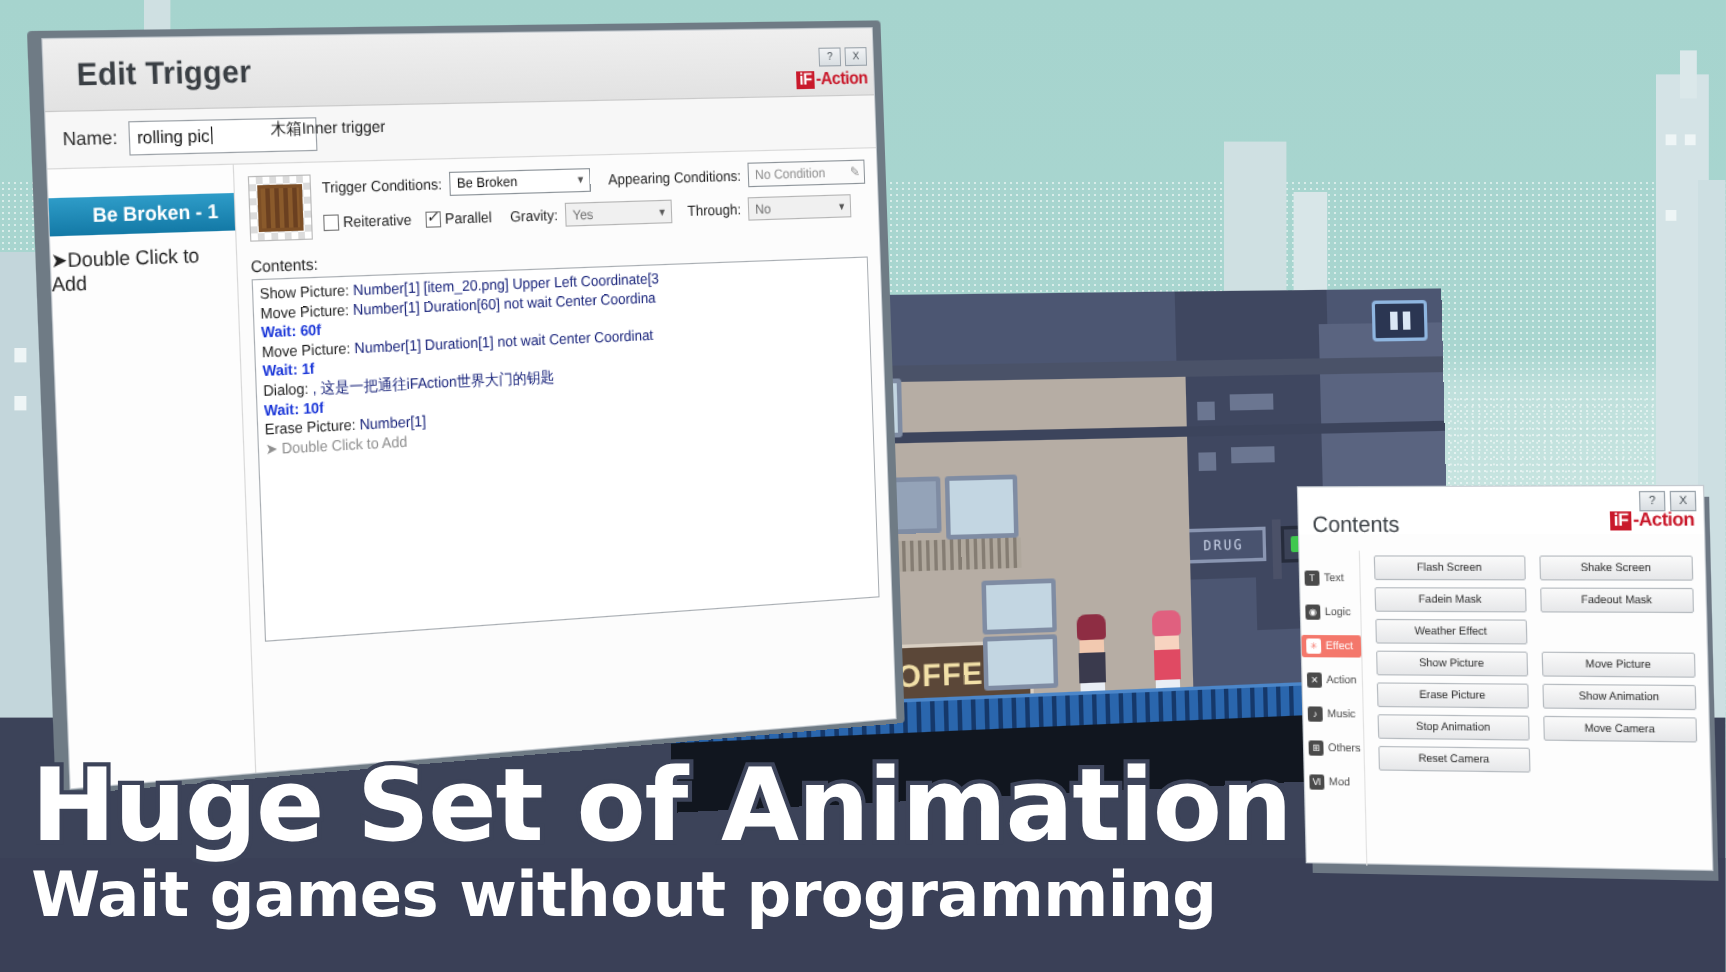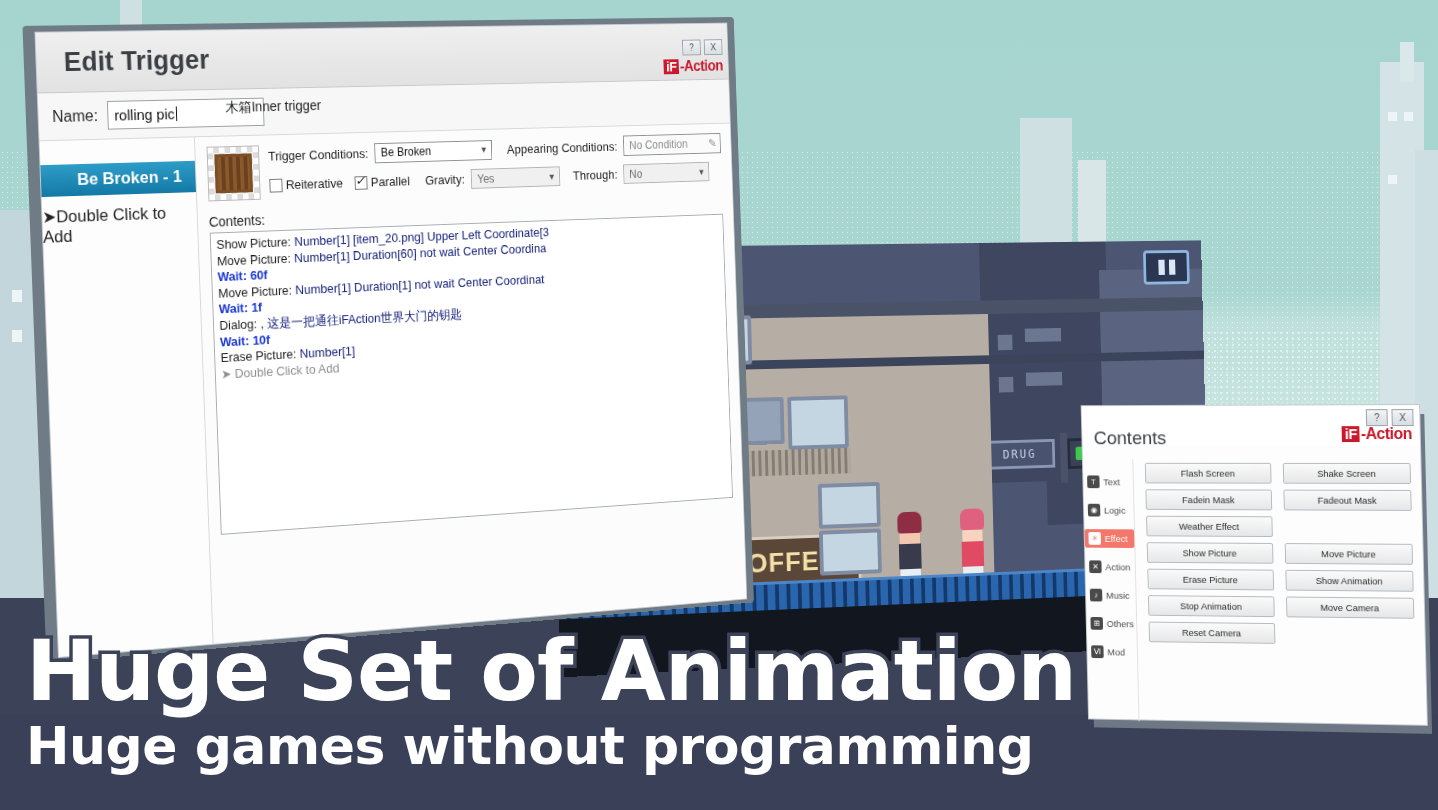--- a/index.html
+++ b/index.html
@@ -426,15 +426,15 @@
             <div class="cbtn">Stop Animation</div>
             <div class="cbtn">Move Camera</div>
             <div class="cbtn">Reset Camera</div>
             <div class="cbtn blank"></div>
           </div>
       </div>
     </div>
   </div>
 
   <div class="cap cap1">Huge Set of Animation</div>
-  <div class="cap cap2">Huge games without programming</div>
+  <div class="cap cap2">Wait games without programming</div>
 
 </div>
 
 </body></html>

